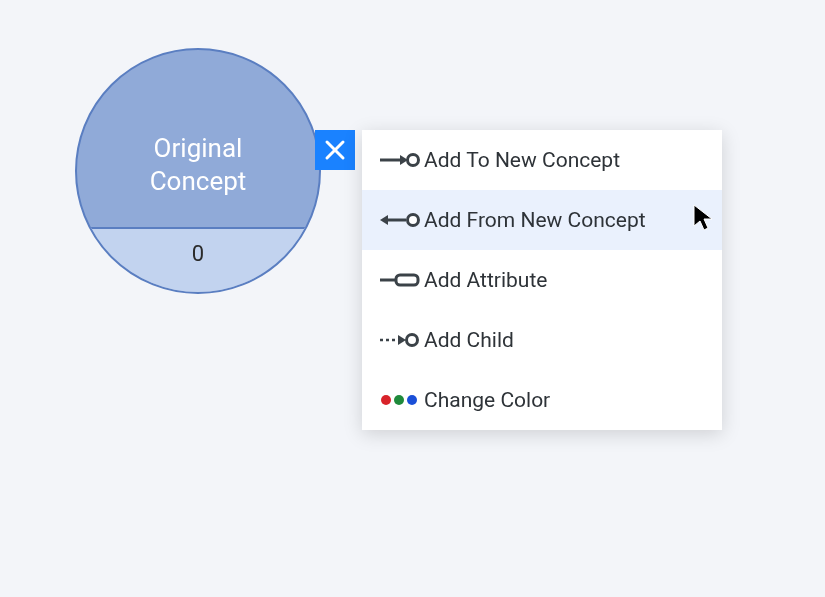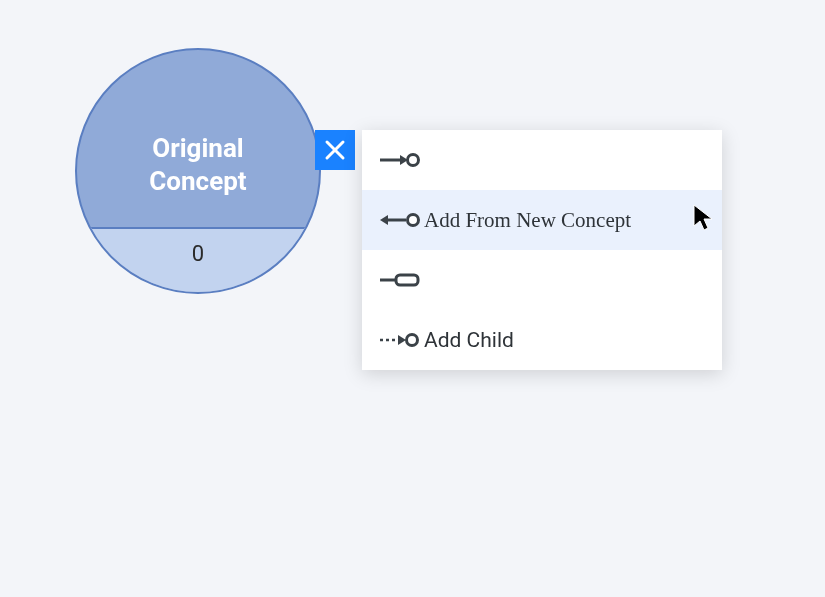--- a/index.html
+++ b/index.html
@@ -23,21 +23,21 @@
     overflow: hidden;
   }
   .concept-title {
     position: absolute;
     top: 82px;
     left: 0;
     right: 0;
     text-align: center;
     color: #fff;
     font-size: 26px;
-    font-weight: 700;
+    font-weight: 400;
     line-height: 1.25;
   }
   .concept-divider {
     position: absolute;
     left: 0;
     right: 0;
     top: 177px;
     bottom: 0;
     border-top: 2px solid #5a7ec1;
     background: #c2d3ef;
@@ -72,21 +72,20 @@
   }
   .menu-item {
     display: flex;
     align-items: center;
     height: 60px;
     padding: 0 16px;
     cursor: pointer;
   }
   .menu-item.hovered {
     background: #eaf1fd;
-    font-family: Liberation Serif, serif;
   }
   .menu-icon {
     width: 46px;
     display: flex;
     align-items: center;
     justify-content: flex-start;
   }
   .menu-label {
     font-size: 21px;
     color: #2e3338;
@@ -123,54 +122,66 @@
 <div class="menu">
 
   <div class="menu-item">
     <span class="menu-icon">
       <svg width="42" height="20" viewBox="0 0 42 20">
         <line x1="2" y1="10" x2="22" y2="10" stroke="#3b4248" stroke-width="3"></line>
         <polygon points="22,5 30,10 22,15" fill="#3b4248"></polygon>
         <circle cx="35" cy="10" r="5.5" fill="#fff" stroke="#3b4248" stroke-width="3"></circle>
       </svg>
     </span>
+    <span class="menu-label">Add To New Concept</span>
   </div>
 
   <div class="menu-item hovered">
     <span class="menu-icon">
       <svg width="42" height="20" viewBox="0 0 42 20">
         <polygon points="10,5 2,10 10,15" fill="#3b4248"></polygon>
         <line x1="10" y1="10" x2="28" y2="10" stroke="#3b4248" stroke-width="3"></line>
         <circle cx="35" cy="10" r="5.5" fill="#fff" stroke="#3b4248" stroke-width="3"></circle>
       </svg>
     </span>
     <span class="menu-label">Add From New Concept</span>
   </div>
 
   <div class="menu-item">
     <span class="menu-icon">
       <svg width="42" height="20" viewBox="0 0 42 20">
         <line x1="2" y1="10" x2="18" y2="10" stroke="#3b4248" stroke-width="3"></line>
         <rect x="18" y="5" width="22" height="10" rx="4" fill="#fff" stroke="#3b4248" stroke-width="3"></rect>
       </svg>
     </span>
+    <span class="menu-label">Add Attribute</span>
   </div>
 
   <div class="menu-item">
     <span class="menu-icon">
       <svg width="42" height="20" viewBox="0 0 42 20">
         <line x1="2" y1="10" x2="22" y2="10" stroke="#3b4248" stroke-width="2.5" stroke-dasharray="3,3"></line>
         <polygon points="20,5 28,10 20,15" fill="#3b4248"></polygon>
         <circle cx="34" cy="10" r="5.5" fill="#fff" stroke="#3b4248" stroke-width="3"></circle>
       </svg>
     </span>
     <span class="menu-label">Add Child</span>
   </div>
 
 
+  <div class="menu-item">
+    <span class="menu-icon">
+      <svg width="42" height="20" viewBox="0 0 42 20">
+        <circle cx="8" cy="10" r="5" fill="#d8232a"></circle>
+        <circle cx="21" cy="10" r="5" fill="#1f8a3b"></circle>
+        <circle cx="34" cy="10" r="5" fill="#1a4fd8"></circle>
+      </svg>
+    </span>
+    <span class="menu-label">Change Color</span>
+  </div>
 
 </div>
 
 <div class="cursor">
   <svg width="22" height="28" viewBox="0 0 22 28">
     <path d="M1 1 L1 22 L7 17 L11 26 L15 24 L11 15 L19 15 Z" fill="#000" stroke="#fff" stroke-width="1"></path>
   </svg>
 </div>
 
 </body></html>

